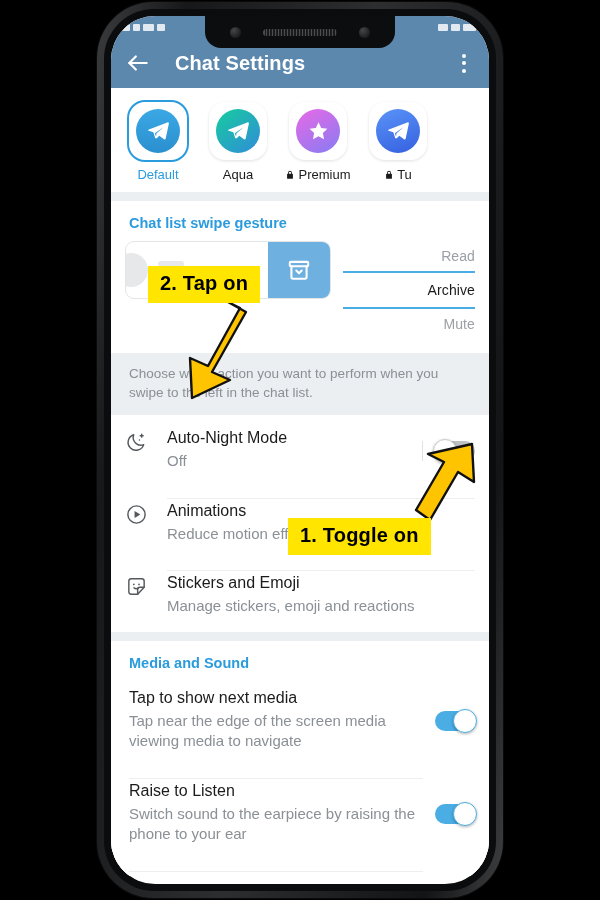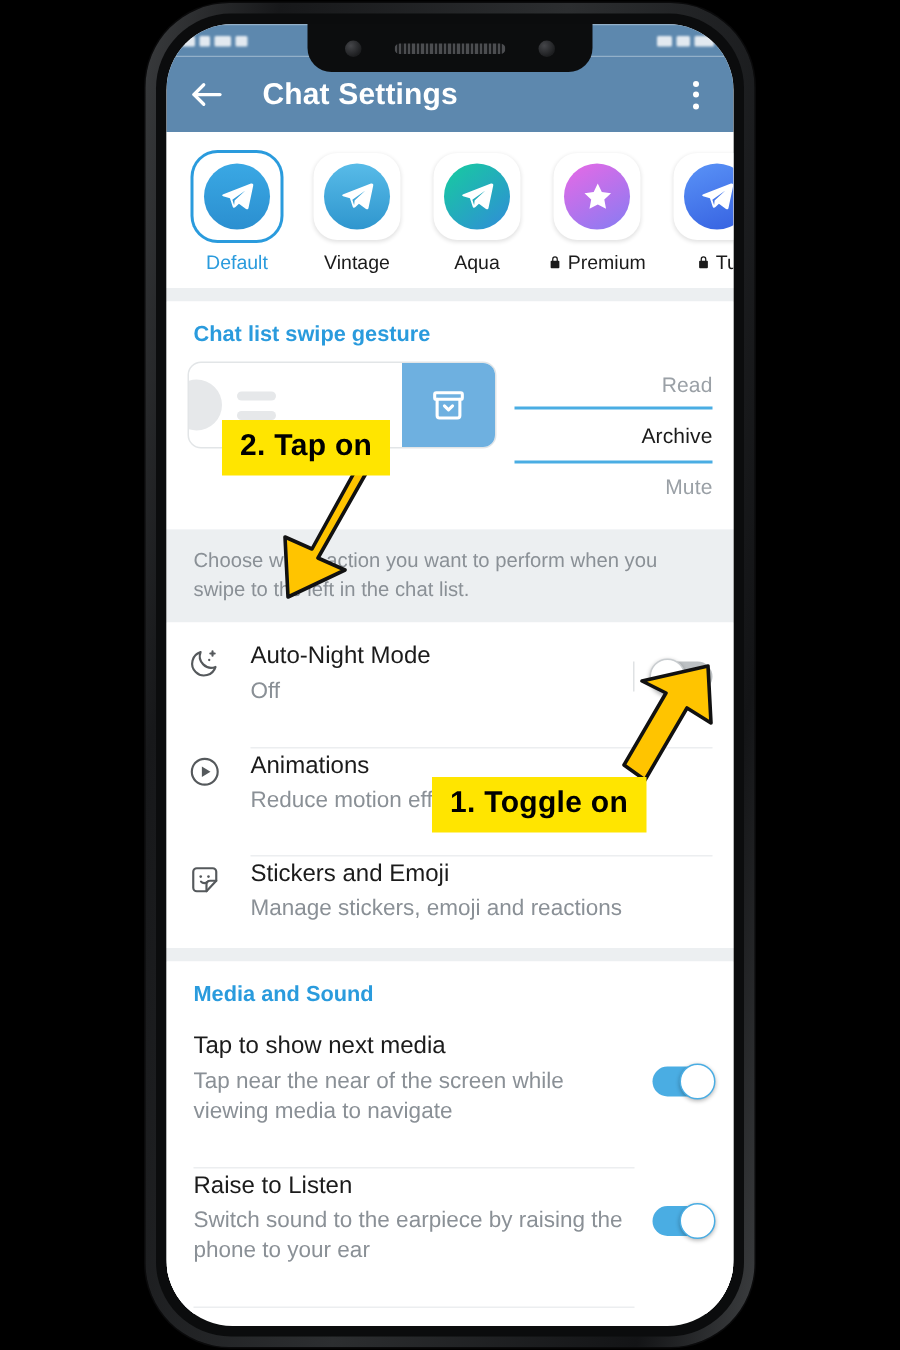--- a/index.html
+++ b/index.html
@@ -168,21 +168,21 @@
   .toggle.on  .knob { right: -2px; border: 1px solid #4aade3; }
 
   
   .callout {
     position: absolute; z-index: 60;
     background: #ffe500; color: #000;
     font-size: 20px; font-weight: bold;
     padding: 6px 12px 8px 12px; letter-spacing: .2px;
     white-space: nowrap;
   }
-  #callout-tap-on { left: 148px; top: 280px; }
+  #callout-tap-on { left: 148px; top: 266px; }
   #callout-toggle-on { left: 288px; top: 518px; }
   .anno-arrow { position: absolute; z-index: 59; }
   #arrow-tap-on { left: 186px; top: 300px; }
   #arrow-toggle-on { left: 412px; top: 438px; }
 </style>
 </head>
 <body>
 
 <div id="stage">
 
@@ -240,32 +240,20 @@
                 <svg viewBox="0 0 24 24" width="24" height="24" fill="#ffffff">
                   <path d="M21.3 3.4 2.9 10.5c-1 .4-1 1 -.2 1.3l4.6 1.4 1.8 5.5c.2.6.4.8.9.8.4 0 .6-.2 1-.5l2.3-2.2 4.7 3.5c.9.5 1.5.2 1.7-.8l3.1-14.6c.3-1.2-.5-1.8-1.5-1.5zM8.9 14.2 17.6 8l-7.2 6.6-.3 3-.1-.1z"></path>
                 </svg>
               </div>
             </div>
             <div class="theme-label">
               <span>Default</span>
             </div>
           </div>
 
-          <div class="theme">
-            <div class="theme-tile">
-              <div class="theme-circle" style="background:linear-gradient(180deg,#58bbe8,#2f96ce)">
-                <svg viewBox="0 0 24 24" width="24" height="24" fill="#ffffff">
-                  <path d="M21.3 3.4 2.9 10.5c-1 .4-1 1 -.2 1.3l4.6 1.4 1.8 5.5c.2.6.4.8.9.8.4 0 .6-.2 1-.5l2.3-2.2 4.7 3.5c.9.5 1.5.2 1.7-.8l3.1-14.6c.3-1.2-.5-1.8-1.5-1.5zM8.9 14.2 17.6 8l-7.2 6.6-.3 3-.1-.1z"></path>
-                </svg>
-              </div>
-            </div>
-            <div class="theme-label">
-              <span>Vintage</span>
-            </div>
-          </div>
 
           <div class="theme">
             <div class="theme-tile">
               <div class="theme-circle" style="background:linear-gradient(140deg,#19c6a4 10%,#2f8fd6 95%)">
                 <svg viewBox="0 0 24 24" width="24" height="24" fill="#ffffff">
                   <path d="M21.3 3.4 2.9 10.5c-1 .4-1 1 -.2 1.3l4.6 1.4 1.8 5.5c.2.6.4.8.9.8.4 0 .6-.2 1-.5l2.3-2.2 4.7 3.5c.9.5 1.5.2 1.7-.8l3.1-14.6c.3-1.2-.5-1.8-1.5-1.5zM8.9 14.2 17.6 8l-7.2 6.6-.3 3-.1-.1z"></path>
                 </svg>
               </div>
             </div>
             <div class="theme-label">
@@ -399,21 +387,21 @@
       </div>
 
       <div class="sep-gap"></div>
 
       <div class="card">
         <div class="section-title">Media and Sound</div>
 
         <div class="row plain">
           <span class="row-body">
             <span class="row-title" style="display:block">Tap to show next media</span>
-            <span class="row-sub" style="display:block">Tap near the near of the screen while viewing media to navigate</span>
+            <span class="row-sub" style="display:block">Tap near the edge of the screen media viewing media to navigate</span>
           </span>
           <span class="row-tail">
             <span class="toggle on">
               <span class="knob"></span>
             </span>
           </span>
         </div>
 
         <div class="row plain">
           <span class="row-body">

